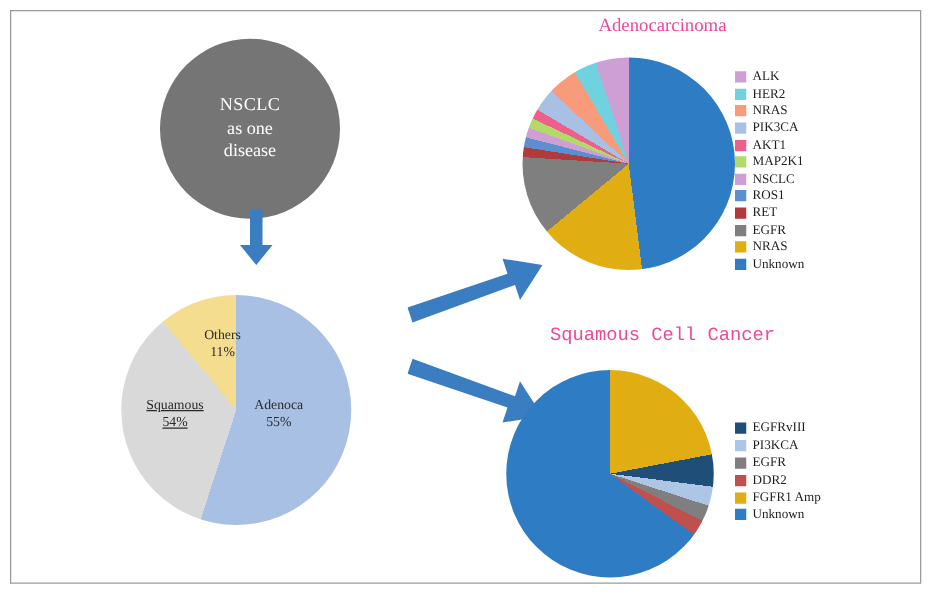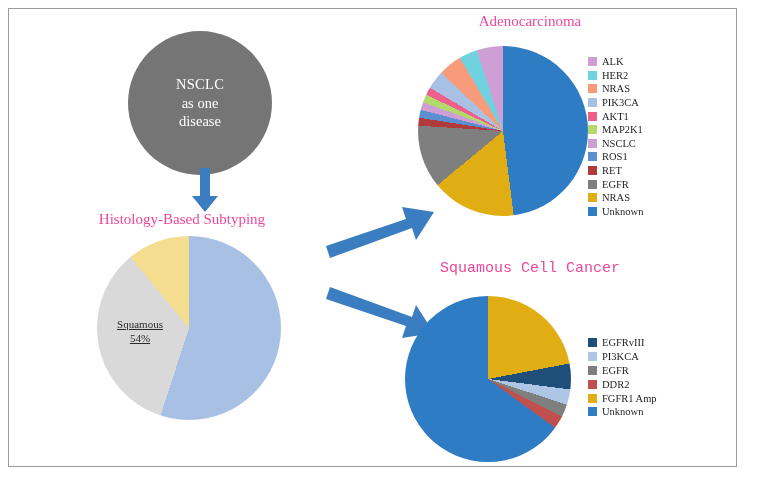--- a/index.html
+++ b/index.html
@@ -141,27 +141,34 @@
   </svg>
 
   <svg id="arrow-up" class="d-arrow" viewBox="0 0 110 62">
     <polygon points="0,46 4,58 86,28 90,40 108,12 76,7 80,19" fill="#3a7dc0"></polygon>
   </svg>
 
   <svg id="arrow-down" class="d-arrow" viewBox="0 0 110 62">
     <polygon points="0,6 4,-6 86,24 90,12 108,40 76,45 80,33" fill="#3a7dc0" transform="translate(0,8)"></polygon>
   </svg>
 
-  <div id="title-histology" class="chart-title">Histology-Based Subtyping</div>
   <div id="pie-histology" class="pie" style="background: conic-gradient(rgb(168, 192, 228) 0deg, rgb(168, 192, 228) 198deg, rgb(217, 217, 217) 198deg, rgb(217, 217, 217) 320.4deg, rgb(245, 221, 143) 320.4deg, rgb(245, 221, 143) 360deg);"></div>
 
+  <div id="lab-adenoca" class="slice-label">
+    <span>Adenoca</span>
+    <span class="pct">55%</span>
+  </div>
   <div id="lab-squamous" class="slice-label">
     <span>Squamous</span>
     <span class="pct">54%</span>
   </div>
+  <div id="lab-others" class="slice-label">
+    <span>Others</span>
+    <span class="pct">11%</span>
+  </div>
 
   <div id="title-adeno" class="chart-title">Adenocarcinoma</div>
   <div id="pie-adeno" class="pie" style="background: conic-gradient(rgb(46, 124, 196) 0deg, rgb(46, 124, 196) 172.8deg, rgb(224, 173, 18) 172.8deg, rgb(224, 173, 18) 230.4deg, rgb(127, 127, 127) 230.4deg, rgb(127, 127, 127) 273.6deg, rgb(177, 58, 58) 273.6deg, rgb(177, 58, 58) 279deg, rgb(91, 143, 208) 279deg, rgb(91, 143, 208) 284.4deg, rgb(205, 159, 212) 284.4deg, rgb(205, 159, 212) 289.8deg, rgb(180, 217, 107) 289.8deg, rgb(180, 217, 107) 295.2deg, rgb(239, 95, 139) 295.2deg, rgb(239, 95, 139) 300.6deg, rgb(168, 192, 228) 300.6deg, rgb(168, 192, 228) 313.2deg, rgb(247, 155, 123) 313.2deg, rgb(247, 155, 123) 329.4deg, rgb(111, 210, 222) 329.4deg, rgb(111, 210, 222) 342deg, rgb(205, 159, 212) 342deg, rgb(205, 159, 212) 360deg);"></div>
   <div id="legend-adeno" class="legend">
       <div class="legend-row">
         <span class="legend-swatch" style="background: rgb(205, 159, 212);"></span>
         <span class="legend-text">ALK</span>
       </div>
       <div class="legend-row">
         <span class="legend-swatch" style="background: rgb(111, 210, 222);"></span>

